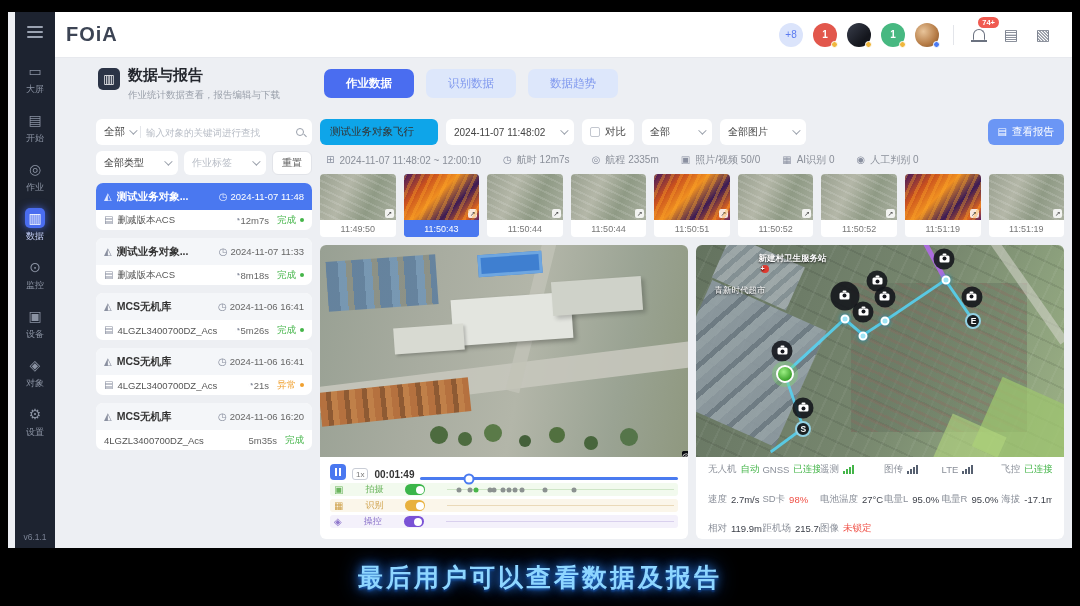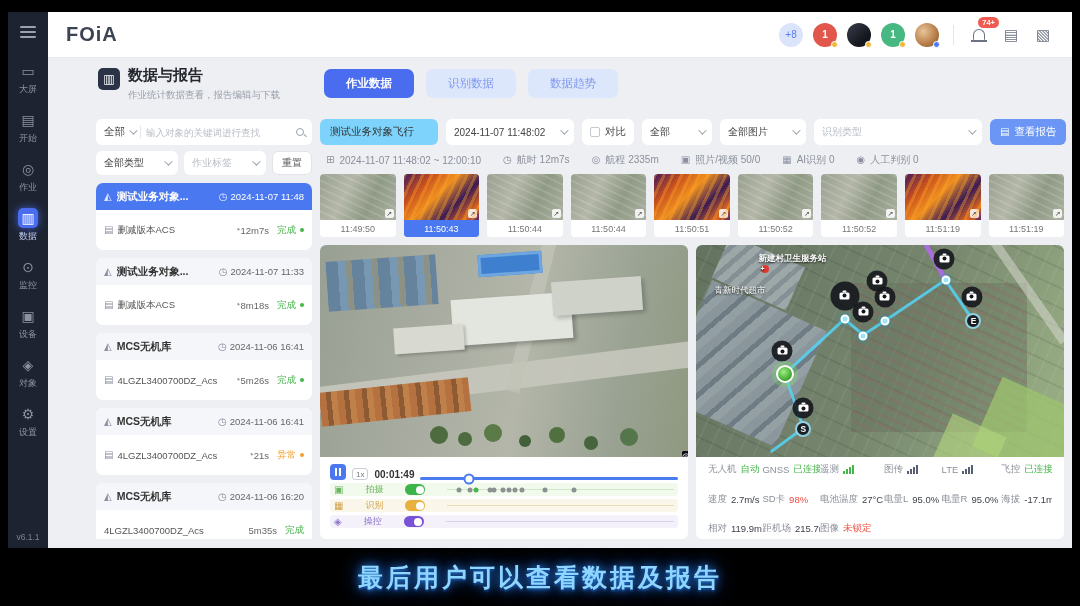--- a/index.html
+++ b/index.html
@@ -4,21 +4,21 @@
 <style>
   * { box-sizing: border-box; margin: 0; padding: 0; }
   html,body { width:1080px; height:606px; background:#000; overflow:hidden;
     font-family:"Liberation Sans","DejaVu Sans",sans-serif; }
   .stage { position:relative; width:1080px; height:606px; background:#000; }
 
   
   .app { position:absolute; left:8px; right:8px; top:12px; bottom:58px; background:#edeff3; overflow:hidden; }
 
   
-  .rail { position:absolute; left:0; top:0; bottom:0; width:40px; background:#1d2330; z-index:5; }
+  .rail { position:absolute; left:7px; top:0; bottom:0; width:40px; background:#1d2330; z-index:5; }
   .hamburger { width:16px; margin:14px auto 16px; cursor:pointer; }
   .hamburger i { display:block; height:2px; background:#9aa2b1; margin:3px 0; border-radius:1px; }
   .rail-item { width:40px; padding:7px 0; text-align:center; cursor:pointer; }
   .rail-ico { display:inline-flex; align-items:center; justify-content:center; width:20px; height:20px;
     color:#8b93a3; font-size:14px; border-radius:5px; }
   .rail-item.active .rail-ico { background:#4a6df0; color:#fff; box-shadow:0 0 8px rgba(74,109,240,.8); }
   .rail-label { display:block; font-size:9px; color:#8b93a3; margin-top:2px; }
   .rail-item.active .rail-label { color:#c9d4ff; }
   .ico-screen::before{content:"▭";} .ico-start::before{content:"▤";}
   .ico-mission-nav::before{content:"◎";} .ico-data::before{content:"▥";}
@@ -91,39 +91,39 @@
   .sel.ph span { color:#b8bdc6; }
   .lp-row3 .sel { flex:1; justify-content:space-between; }
   .reset-btn { background:#fff; border:1px solid #e2e4e9; border-radius:6px; width:40px; font-size:10px;
     color:#555; cursor:pointer; font-family:inherit; }
 
   .jobs { margin-top:8px; display:flex; flex-direction:column; gap:8px; overflow:hidden; flex:1; }
   .job-card { background:#fff; border-radius:7px; overflow:hidden; cursor:pointer; flex:none; }
   .job-head { height:27px; background:#f4f6f9; display:flex; align-items:center; padding:0 8px; gap:5px; }
   .job-name { font-size:10.5px; font-weight:bold; color:#333; white-space:nowrap; overflow:hidden; }
   .job-time { margin-left:auto; display:flex; align-items:center; gap:3px; font-size:9.5px; color:#666; flex:none; }
-  .job-body { height:40px; display:flex; align-items:center; padding:0 8px; gap:4px; }
+  .job-body { height:20px; display:flex; align-items:center; padding:0 8px; gap:4px; }
   .job-dev { display:flex; align-items:center; gap:4px; font-size:9.5px; color:#555; white-space:nowrap;
     overflow:hidden; flex:1; }
   .job-dur { display:flex; align-items:center; gap:0; font-size:9.5px; color:#666; flex:none; }
   .job-status { font-size:9.5px; margin-left:4px; flex:none; }
   .job-status.ok { color:#44b549; } .job-status.warn { color:#f0a02f; }
   .sdot { width:4px; height:4px; border-radius:50%; flex:none; }
   .sdot.ok { background:#44b549; } .sdot.warn { background:#f0a02f; }
   .job-card.selected .job-head { background:#4a78f0; }
   .job-card.selected .job-name, .job-card.selected .job-time { color:#fff; }
   .ico { font-style:normal; font-size:10px; color:#8a90a0; line-height:1; }
   .ico-mis::before{content:"◭";} .ico-clock::before{content:"◷";}
   .ico-dev::before{content:"▤";} .ico-dur::before{content:"◔";}
   .job-card.selected .ico-mis, .job-card.selected .ico-clock { color:#dfe7ff; }
 
   
   .main-col { flex:1; display:flex; flex-direction:column; min-width:0; }
   .toolbar { display:flex; gap:8px; align-items:center; }
-  .tb-input { background:#7dd3fc; border:none; border-radius:6px; height:26px; width:118px; padding:0 10px;
+  .tb-input { background:#0ea5e9; border:none; border-radius:6px; height:26px; width:118px; padding:0 10px;
     font-size:10.5px; color:#333; font-family:inherit; outline:none; flex:none; }
   .tb-dt { width:128px; justify-content:space-between; height:26px; flex:none; }
   .cmp { background:#fff; border-radius:6px; height:26px; display:flex; align-items:center; gap:5px;
     padding:0 8px; font-size:10.5px; color:#444; cursor:pointer; flex:none; }
   .cbox { width:10px; height:10px; border:1px solid #c3c7cf; border-radius:2px; background:#fff; }
   .sel.w1 { width:70px; justify-content:space-between; height:26px; flex:none; }
   .sel.w2 { width:86px; justify-content:space-between; height:26px; flex:none; }
   .sel.w3 { width:168px; justify-content:space-between; height:26px; flex:none; }
   .report-btn { margin-left:auto; background:#6b96f5; color:#fff; border:none; border-radius:6px;
     height:26px; padding:0 10px; font-size:10.5px; cursor:pointer; display:flex; align-items:center;
@@ -502,24 +502,20 @@
                 <span>对比</span>
             </label>
             <div class="sel w1">
               <span>全部</span>
                 <i class="chev"></i>
             </div>
             <div class="sel w2">
               <span>全部图片</span>
                 <i class="chev"></i>
             </div>
-            <div class="sel ph w3">
-              <span>识别类型</span>
-                <i class="chev"></i>
-            </div>
             <button class="report-btn">
               <i class="ico ico-dev"></i>
                 <span>查看报告</span>
             </button>
           </div>
 
           <div class="stats">
             <span class="stat">
                 <i class="ico ico-cal2"></i>
                 <span>2024-11-07 11:48:02 ~ 12:00:10</span>

